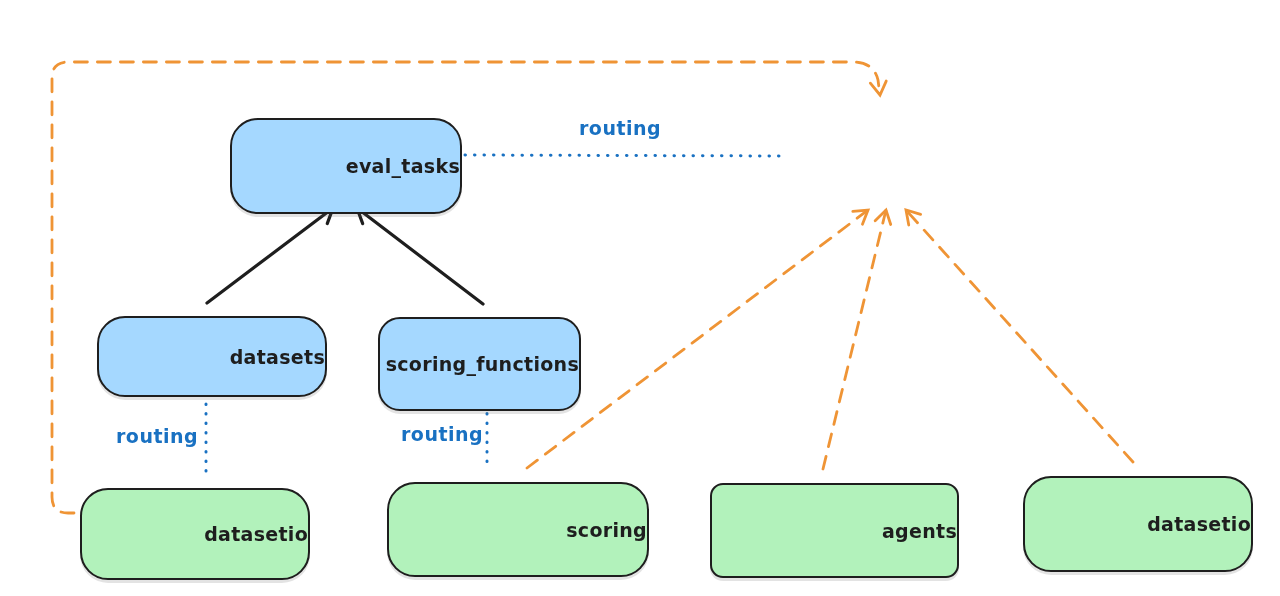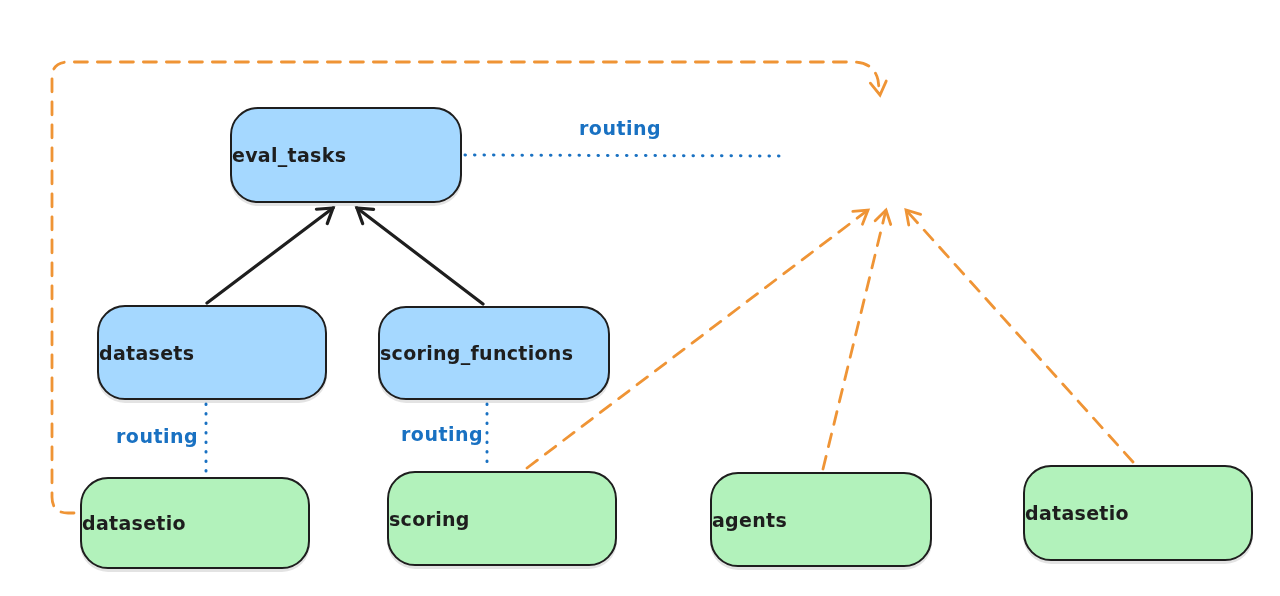--- a/index.html
+++ b/index.html
@@ -16,26 +16,27 @@
     left: 0; top: 0;
     width: 1280px; height: 596px;
   }
   .node {
     position: absolute;
     box-sizing: border-box;
     border: 2.5px solid var(--node-stroke, #1e1e1e);
     border-radius: 28px;
     display: flex;
     align-items: center;
-    justify-content: flex-start;
+    justify-content: flex-end;
     color: var(--node-text, #1e1e1e);
     font-size: 19px;
     font-weight: 600;
     letter-spacing: 0.3px;
     box-shadow: 0 3px 0 rgba(100,100,100,0.18);
+    margin-top: 11px;
   }
   .node.blue  { background: var(--node-blue-fill, #a5d8ff); }
   .node.green { background: var(--node-green-fill, #b2f2bb); }
 
   .edge-label {
     position: absolute;
     color: var(--routing-blue, #1971c2);
     font-size: 19px;
     font-weight: 700;
     letter-spacing: 0.5px;
@@ -75,37 +76,37 @@
     <path d="M 823 469 L 886 210" class="line-dashed stroke-orange" marker-end="url(#ah-orange)"></path>
     <path d="M 1133 462 L 906 210" class="line-dashed stroke-orange" marker-end="url(#ah-orange)"></path>
     <path d="M 97 513 L 68 513 Q 52 513 52 497 L 52 78 Q 52 62 68 62 L 855 62 Q 874 63 878 80 L 880 95" class="line-dashed stroke-orange" marker-end="url(#ah-orange)"></path>
   </svg>
 
   <div class="node blue" style="left:230px; top:107px; width:232px; height:96px;">
     <span>eval_tasks</span>
   </div>
 
 
-  <div class="node blue" style="left:97px; top:305px; width:230px; height:95px;">
+  <div class="node blue" style="left:97px; top:305px; width:230px; height:81px;">
     <span>datasets</span>
   </div>
 
-  <div class="node blue" style="left:378px; top:306px; width:232px; height:94px;">
+  <div class="node blue" style="left:378px; top:306px; width:203px; height:94px;border-radius:22px;">
     <span>scoring_functions</span>
   </div>
 
   <div class="node green" style="left:80px; top:477px; width:230px; height:92px;">
     <span>datasetio</span>
   </div>
 
-  <div class="node green" style="left:387px; top:471px; width:230px; height:95px;">
+  <div class="node green" style="left:387px; top:471px; width:262px; height:95px;">
     <span>scoring</span>
   </div>
 
-  <div class="node green" style="left:710px; top:472px; width:222px; height:95px;">
+  <div class="node green" style="left:710px; top:472px; width:249px; height:95px;border-radius:13px;">
     <span>agents</span>
   </div>
 
   <div class="node green" style="left:1023px; top:465px; width:230px; height:96px;">
     <span>datasetio</span>
   </div>
 
   <div class="edge-label" style="left:579px; top:117px;">routing</div>
 
   <div class="edge-label" style="left:116px; top:425px;">routing</div>

